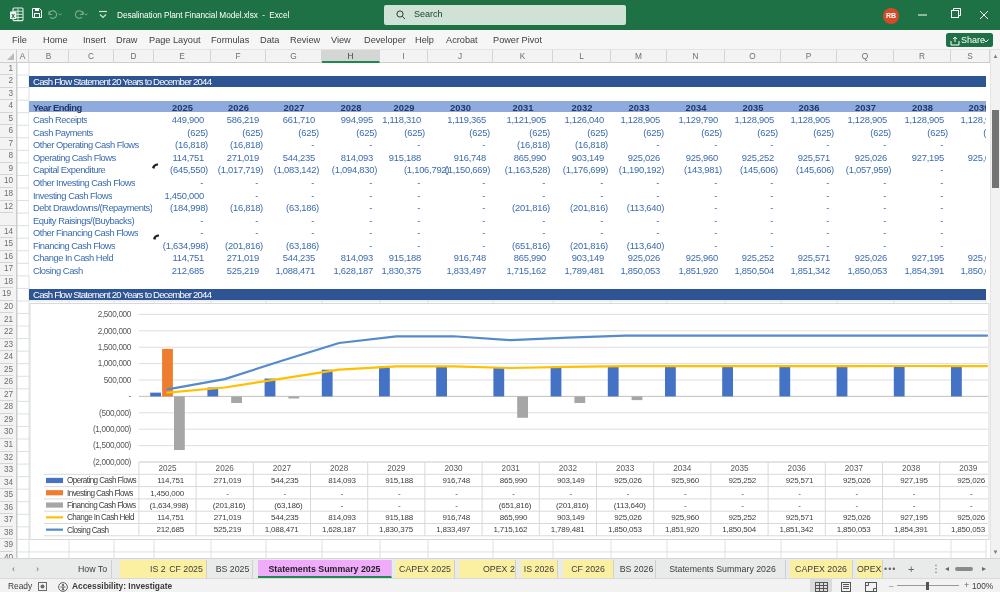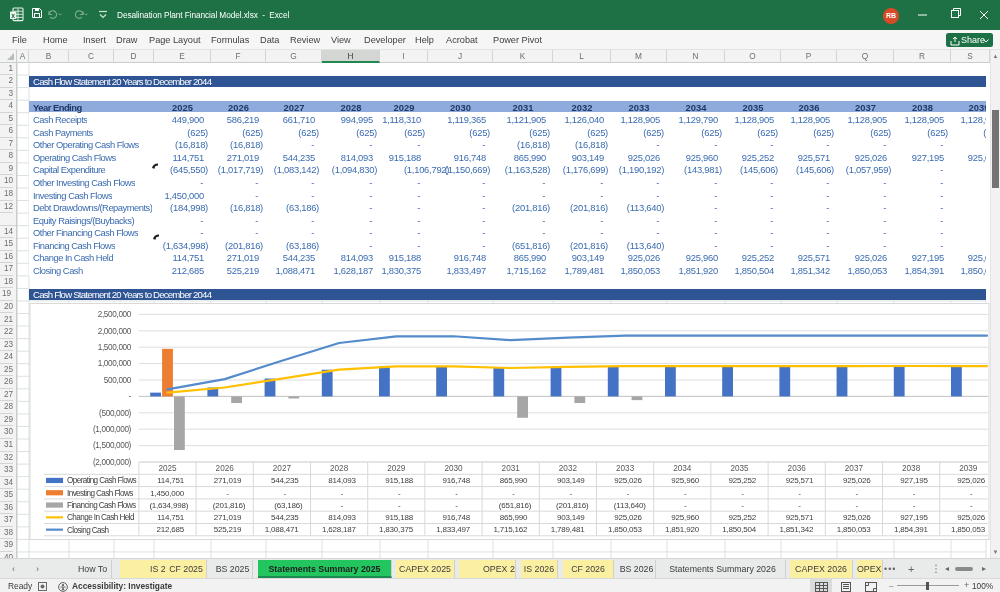--- a/index.html
+++ b/index.html
@@ -38,21 +38,21 @@
 .cv{padding-right:7px;}
 .cd{padding-right:8px;}
 
 #vsb{position:absolute;left:989.5px;top:50px;width:10.5px;height:508px;background:#F2F2F2;border-left:1px solid #E4E4E4;}
 #vsb .thumb{position:absolute;left:1.5px;top:59.5px;width:7px;height:78px;background:#747474;}
 #vsb .ar{position:absolute;left:0;width:10px;color:#7A7A7A;font-size:6px;text-align:center;}
 
 #tabbar{position:absolute;left:0;top:558px;width:1000px;height:20px;background:#E9EAEA;border-top:1px solid #D4D6D5;}
 .tab{position:absolute;top:1px;height:18px;font-size:8.8px;color:#3C3C3C;text-align:center;line-height:18px;border-right:1px solid #CFCFCF;white-space:nowrap;overflow:hidden;}
 .tab.yel{background:#FBF0A2;}
-.tab.active{background:#22c55e;font-weight:bold;color:#1F1F1F;border-bottom:2px solid #1F8A50;}
+.tab.active{background:#f0abfc;font-weight:bold;color:#1F1F1F;border-bottom:2px solid #1F8A50;}
 .tnav{position:absolute;top:1px;font-size:9px;color:#666;line-height:18px;}
 
 #status{position:absolute;left:0;top:578px;width:1000px;height:14px;background:#F1F2F1;border-top:1px solid #D9DBDA;font-size:8.4px;color:#3A3A3A;}
 #status .it{position:absolute;top:1.5px;}
 </style></head><body>
 <div id="app">
 <svg width="1000" height="592" style="position:absolute;left:0;top:0">
 <rect x="0" y="62.5" width="989.5" height="495.5" fill="#fff"></rect>
 <line x1="17" y1="75.05" x2="29" y2="75.05" stroke="#DCE0E2" stroke-width="1"></line>
 <line x1="17" y1="87.60" x2="29" y2="87.60" stroke="#DCE0E2" stroke-width="1"></line>
@@ -610,20 +610,27 @@
   <svg style="position:absolute;left:73px;top:9px" width="15" height="11">
         <path d="M10,5.5 a3.8,3.8 0 1 0 -1.1,2.7" fill="none" stroke="#7FAE93" stroke-width="1.1"></path>
         <path d="M10,2.3 V5.5 h-3.2" fill="none" stroke="#7FAE93" stroke-width="1.1"></path>
         <path d="M11.5,4.5 l1.6,1.6 1.6,-1.6" fill="none" stroke="#7FAE93" stroke-width="0.9"></path>
       </svg>
   <svg style="position:absolute;left:97px;top:10px" width="12" height="10">
         <line x1="2" y1="1.5" x2="10" y2="1.5" stroke="#CFE3D6" stroke-width="1.2"></line>
         <path d="M3,4.5 l3,3 3,-3" fill="none" stroke="#CFE3D6" stroke-width="1.2"></path>
       </svg>
   <div class="t">Desalination Plant Financial Model.xlsx&nbsp;&nbsp;-&nbsp;&nbsp;Excel</div>
+  <div id="search">
+        <svg width="10" height="10" viewBox="0 0 10 10">
+          <circle cx="4" cy="4" r="3.1" fill="none" stroke="#1C4731" stroke-width="1"></circle>
+          <line x1="6.3" y1="6.3" x2="9" y2="9" stroke="#1C4731" stroke-width="1"></line>
+        </svg>
+        <span>Search</span>
+      </div>
   <div id="avatar">RB</div>
   <svg class="winbtn" style="left:905px">
         <line x1="13" y1="15" x2="22" y2="15" stroke="#fff" stroke-width="1"></line>
       </svg>
   <svg class="winbtn" style="left:936px">
         <rect x="15.5" y="10.5" width="7" height="7" fill="none" stroke="#fff" stroke-width="1"></rect>
         <path d="M17.5,10.5 v-2 h7 v7 h-2" fill="none" stroke="#fff" stroke-width="1"></path>
       </svg>
   <svg class="winbtn" style="left:967px">
         <line x1="13" y1="11" x2="21" y2="19" stroke="#fff" stroke-width="1"></line>

